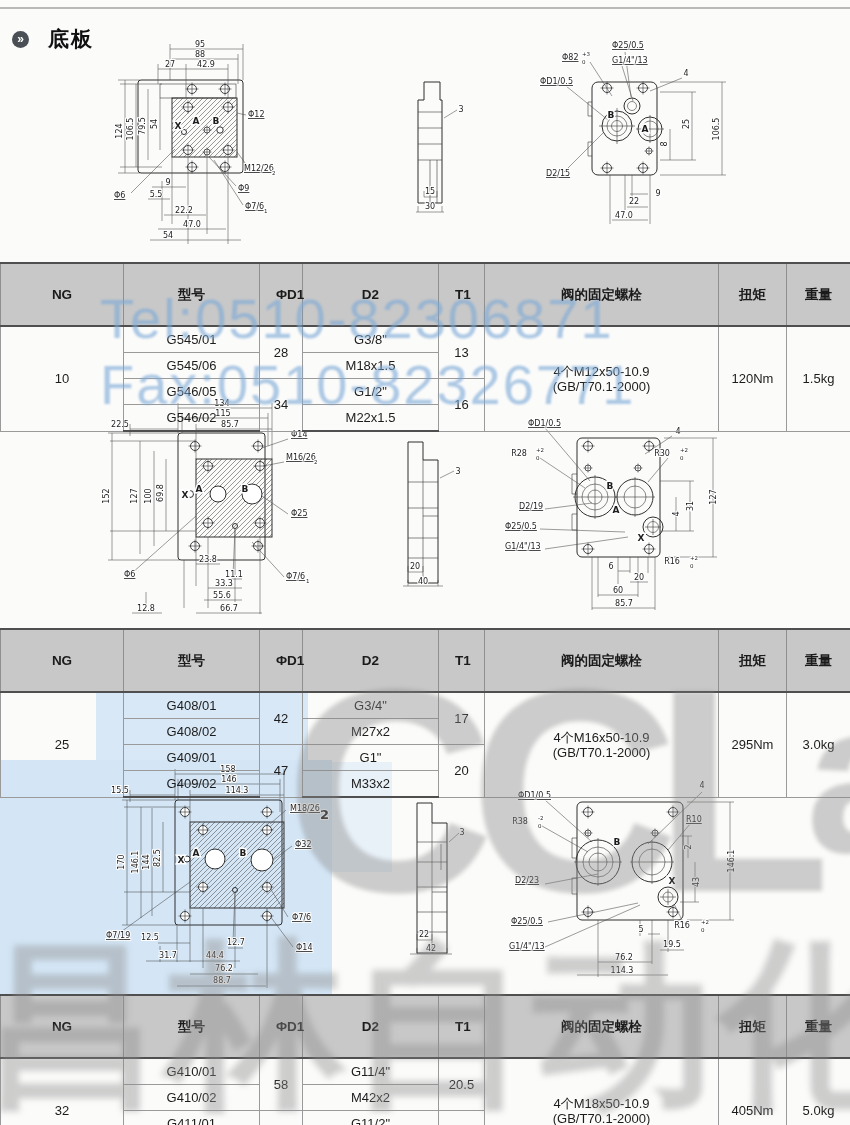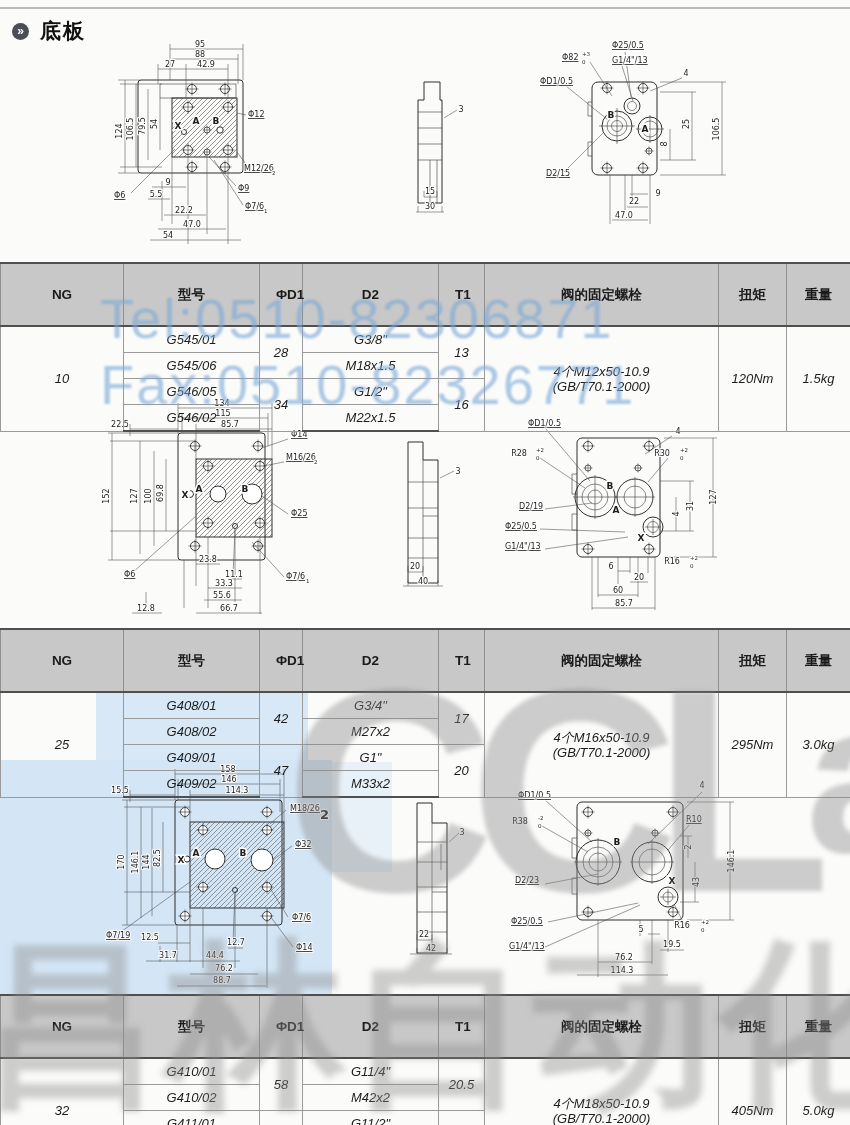--- a/index.html
+++ b/index.html
@@ -2,21 +2,21 @@
 <html><head>
 <meta charset="utf-8">
 <style>
   html,body{margin:0;padding:0;}
   .page{position:relative;width:850px;height:1125px;overflow:hidden;background:#fbfbfa;
         font-family:"Liberation Sans",sans-serif;}
   .toprule{position:absolute;left:0;top:7px;width:850px;height:2px;background:#b9b9b9;}
   .titlebar{position:absolute;left:12px;top:13px;display:flex;align-items:center;gap:7px;z-index:6;}
   .ticon{width:17px;height:17px;border-radius:50%;background:#4a4f55;color:#fff;font-size:12px;
          font-weight:bold;display:flex;align-items:center;justify-content:center;line-height:1;}
-  .titlebar h1{margin:4px;font-size:21px;font-weight:bold;color:#111;letter-spacing:2px;}
+  .titlebar h1{margin:12px;font-size:21px;font-weight:bold;color:#111;letter-spacing:2px;}
 
   
   .patch{position:absolute;z-index:1;}
   .patch1{left:96px;top:648px;width:212px;height:112px;background:#cfe4f5;opacity:.8;}
   .patch2{left:0px;top:760px;width:332px;height:236px;background:#cde2f4;opacity:.85;}
   .patch3{left:332px;top:762px;width:60px;height:110px;background:#dcebf7;opacity:.6;}
 
   
   svg.draw{position:absolute;left:0;z-index:5;}
   #svg1{top:36px;} #svg2{top:396px;} #svg3{top:762px;}
@@ -37,21 +37,21 @@
   .port{font-size:9px;font-weight:bold;text-anchor:middle;stroke-width:3px;}
   .big{font-size:13px;font-weight:bold;text-anchor:start;}
 
   
   table.spec{position:absolute;left:0;width:850px;z-index:6;border-collapse:collapse;table-layout:fixed;}
   #t1{top:262px;} #t2{top:628px;} #t3{top:994px;}
   .spec th{background:#c8c8c8;border:1px solid #8f8f8f;border-top:2px solid #4f4f4f;
            border-bottom:2px solid #4f4f4f;height:29px;font-size:13.5px;font-weight:700;
            color:#1b1b1b;padding:16px;}
   .spec td{border:1px solid #9a9a9a;height:25px;font-size:13px;color:#1c1c1c;
-           text-align:center;vertical-align:middle;padding:0;background:transparent;font-style:italic;}
+           text-align:center;vertical-align:middle;padding:0;background:transparent;}
   .spec tr:last-child td{border-bottom:2px solid #4f4f4f;}
   .bolt div{line-height:15px;}
 
   
   .wm{position:absolute;pointer-events:none;white-space:nowrap;z-index:20;}
   .wm-tel{left:100px;top:286px;font-size:56px;letter-spacing:2px;color:rgba(125,170,214,.62);filter:blur(1px);}
   .wm-fax{left:100px;top:352px;font-size:56px;letter-spacing:2px;color:rgba(125,170,214,.62);filter:blur(1px);}
   .wm-logo{left:285px;top:645px;display:flex;align-items:flex-start;color:rgba(134,134,134,.4);filter:blur(2px);}
   .wm-logo .ccl{font-size:290px;font-weight:bold;letter-spacing:-25px;line-height:1;}
   .wm-logo .air{font-size:215px;font-weight:bold;letter-spacing:-8px;line-height:1;margin-top:25px;}

